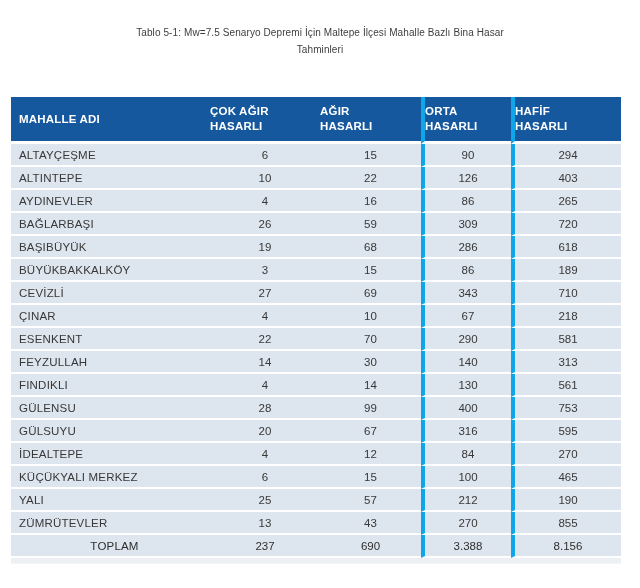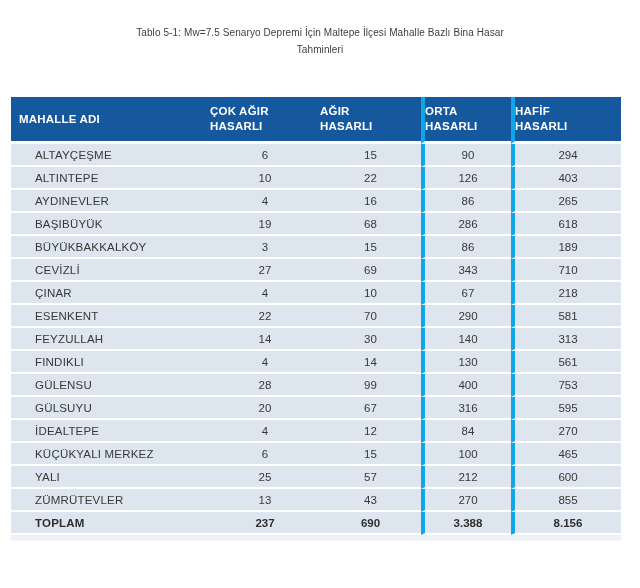--- a/index.html
+++ b/index.html
@@ -62,30 +62,31 @@
     height: 21px;
     padding: 0;
     text-align: center;
     vertical-align: middle;
     border-bottom: 2px solid #ffffff;
     white-space: nowrap;
     overflow: hidden;
   }
   .damage-table td.name-col {
     text-align: left;
-    padding-left: 24px;
+    padding-left: 8px;
     letter-spacing: 0.2px;
   }
   .damage-table th.divided,
   .damage-table td.divided {
     border-left: 4px solid #0ea5e9;
   }
   .damage-table tr.total-row td {
-    font-weight: 700;
+    font-weight: 400;
     color: #2e2e2e;
+    text-align: center;
   }
   .table-bottom-shadow {
     width: 610px;
     height: 5px;
     background: #edf0f4;
     border-bottom: 1px solid #f5f6f8;
   }
 </style>
 </head>
 <body>
@@ -145,20 +146,27 @@
             <td class="divided">403</td>
           </tr>
           <tr>
             <td class="name-col">AYDINEVLER</td>
             <td>4</td>
             <td>16</td>
             <td class="divided">86</td>
             <td class="divided">265</td>
           </tr>
           <tr>
+            <td class="name-col">BAĞLARBAŞI</td>
+            <td>26</td>
+            <td>59</td>
+            <td class="divided">309</td>
+            <td class="divided">720</td>
+          </tr>
+          <tr>
             <td class="name-col">BAŞIBÜYÜK</td>
             <td>19</td>
             <td>68</td>
             <td class="divided">286</td>
             <td class="divided">618</td>
           </tr>
           <tr>
             <td class="name-col">BÜYÜKBAKKALKÖY</td>
             <td>3</td>
             <td>15</td>
@@ -226,21 +234,21 @@
             <td>6</td>
             <td>15</td>
             <td class="divided">100</td>
             <td class="divided">465</td>
           </tr>
           <tr>
             <td class="name-col">YALI</td>
             <td>25</td>
             <td>57</td>
             <td class="divided">212</td>
-            <td class="divided">600</td>
+            <td class="divided">190</td>
           </tr>
           <tr>
             <td class="name-col">ZÜMRÜTEVLER</td>
             <td>13</td>
             <td>43</td>
             <td class="divided">270</td>
             <td class="divided">855</td>
           </tr>
           <tr class="total-row">
             <td class="name-col">TOPLAM</td>

